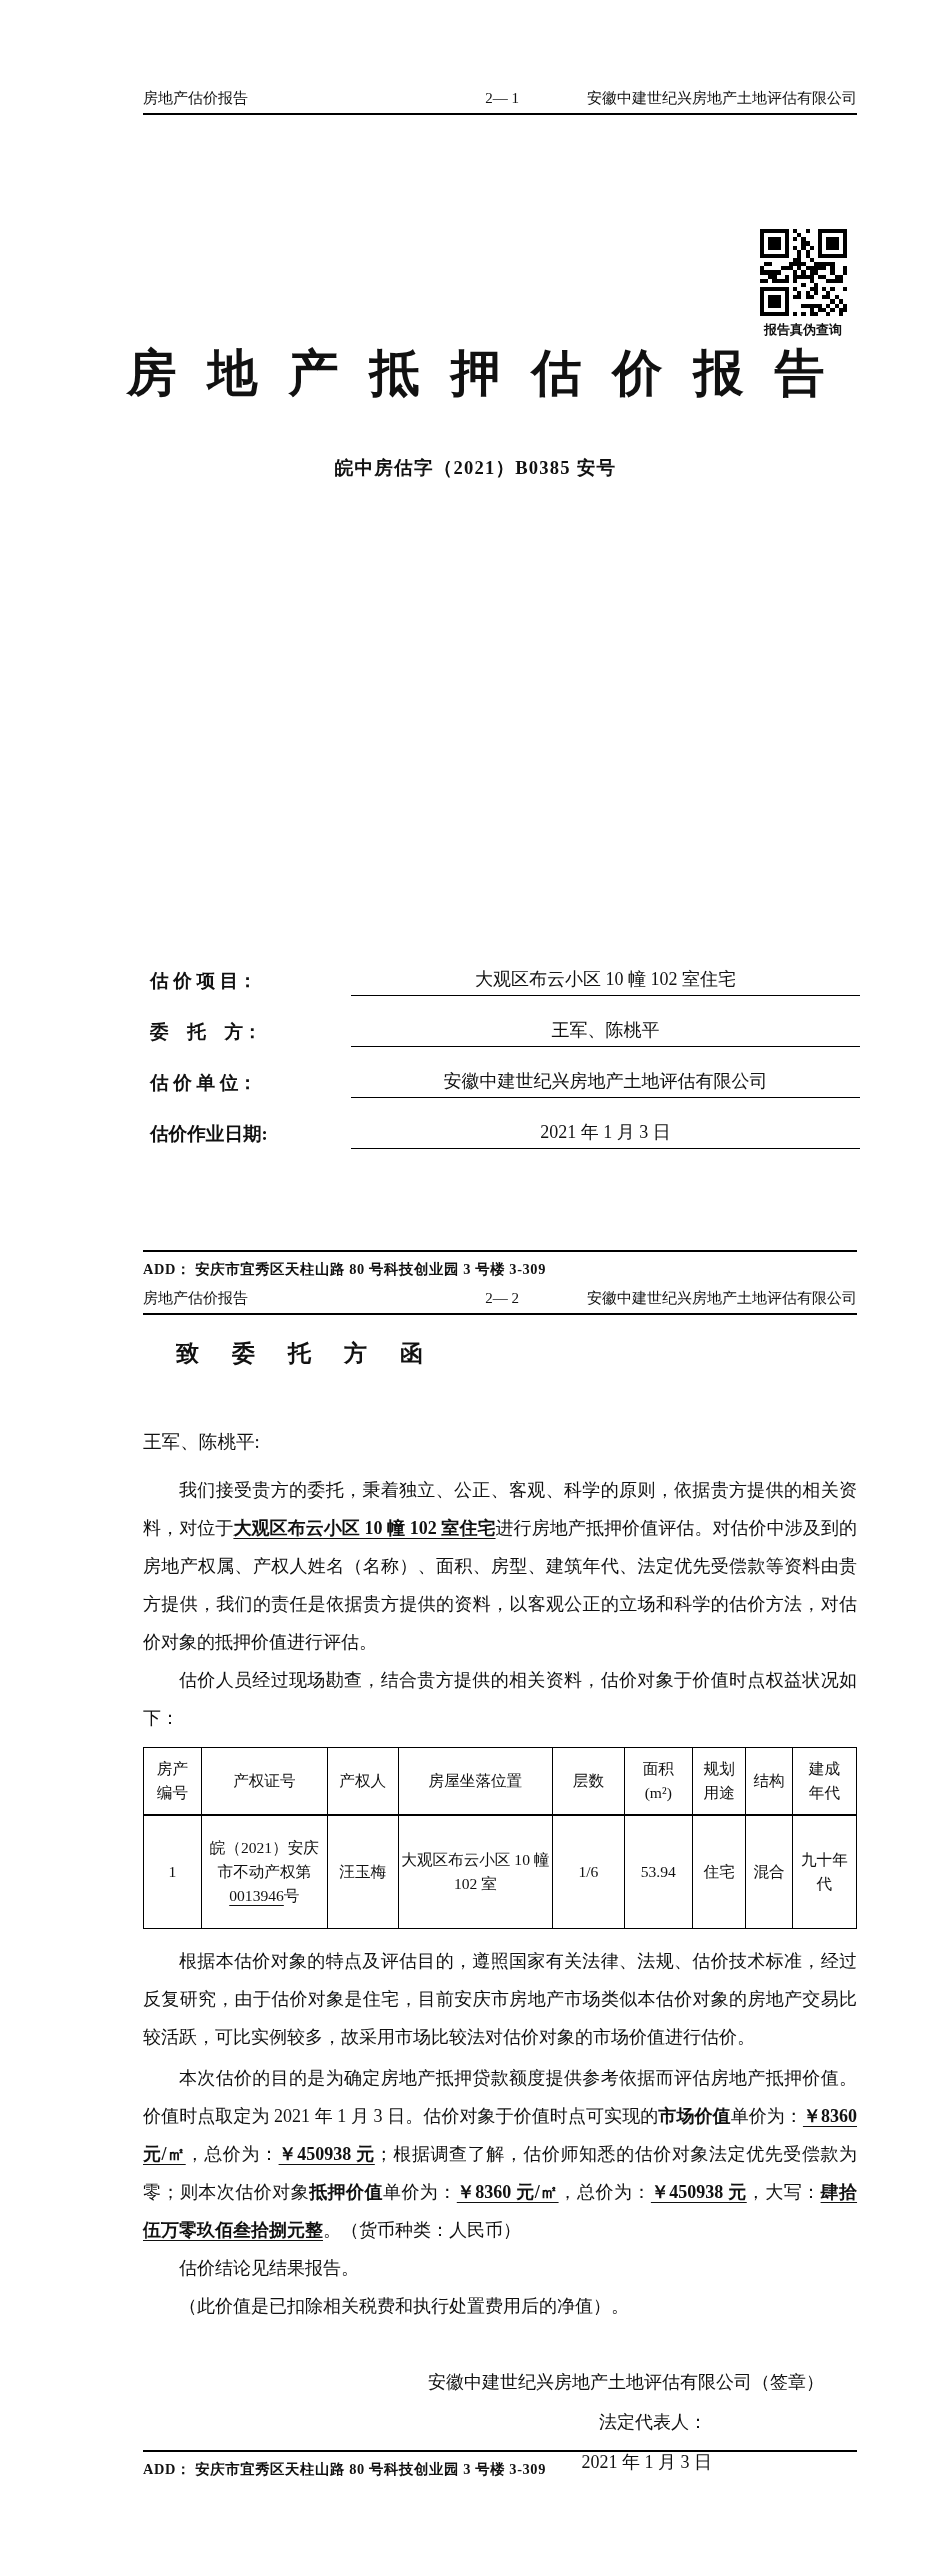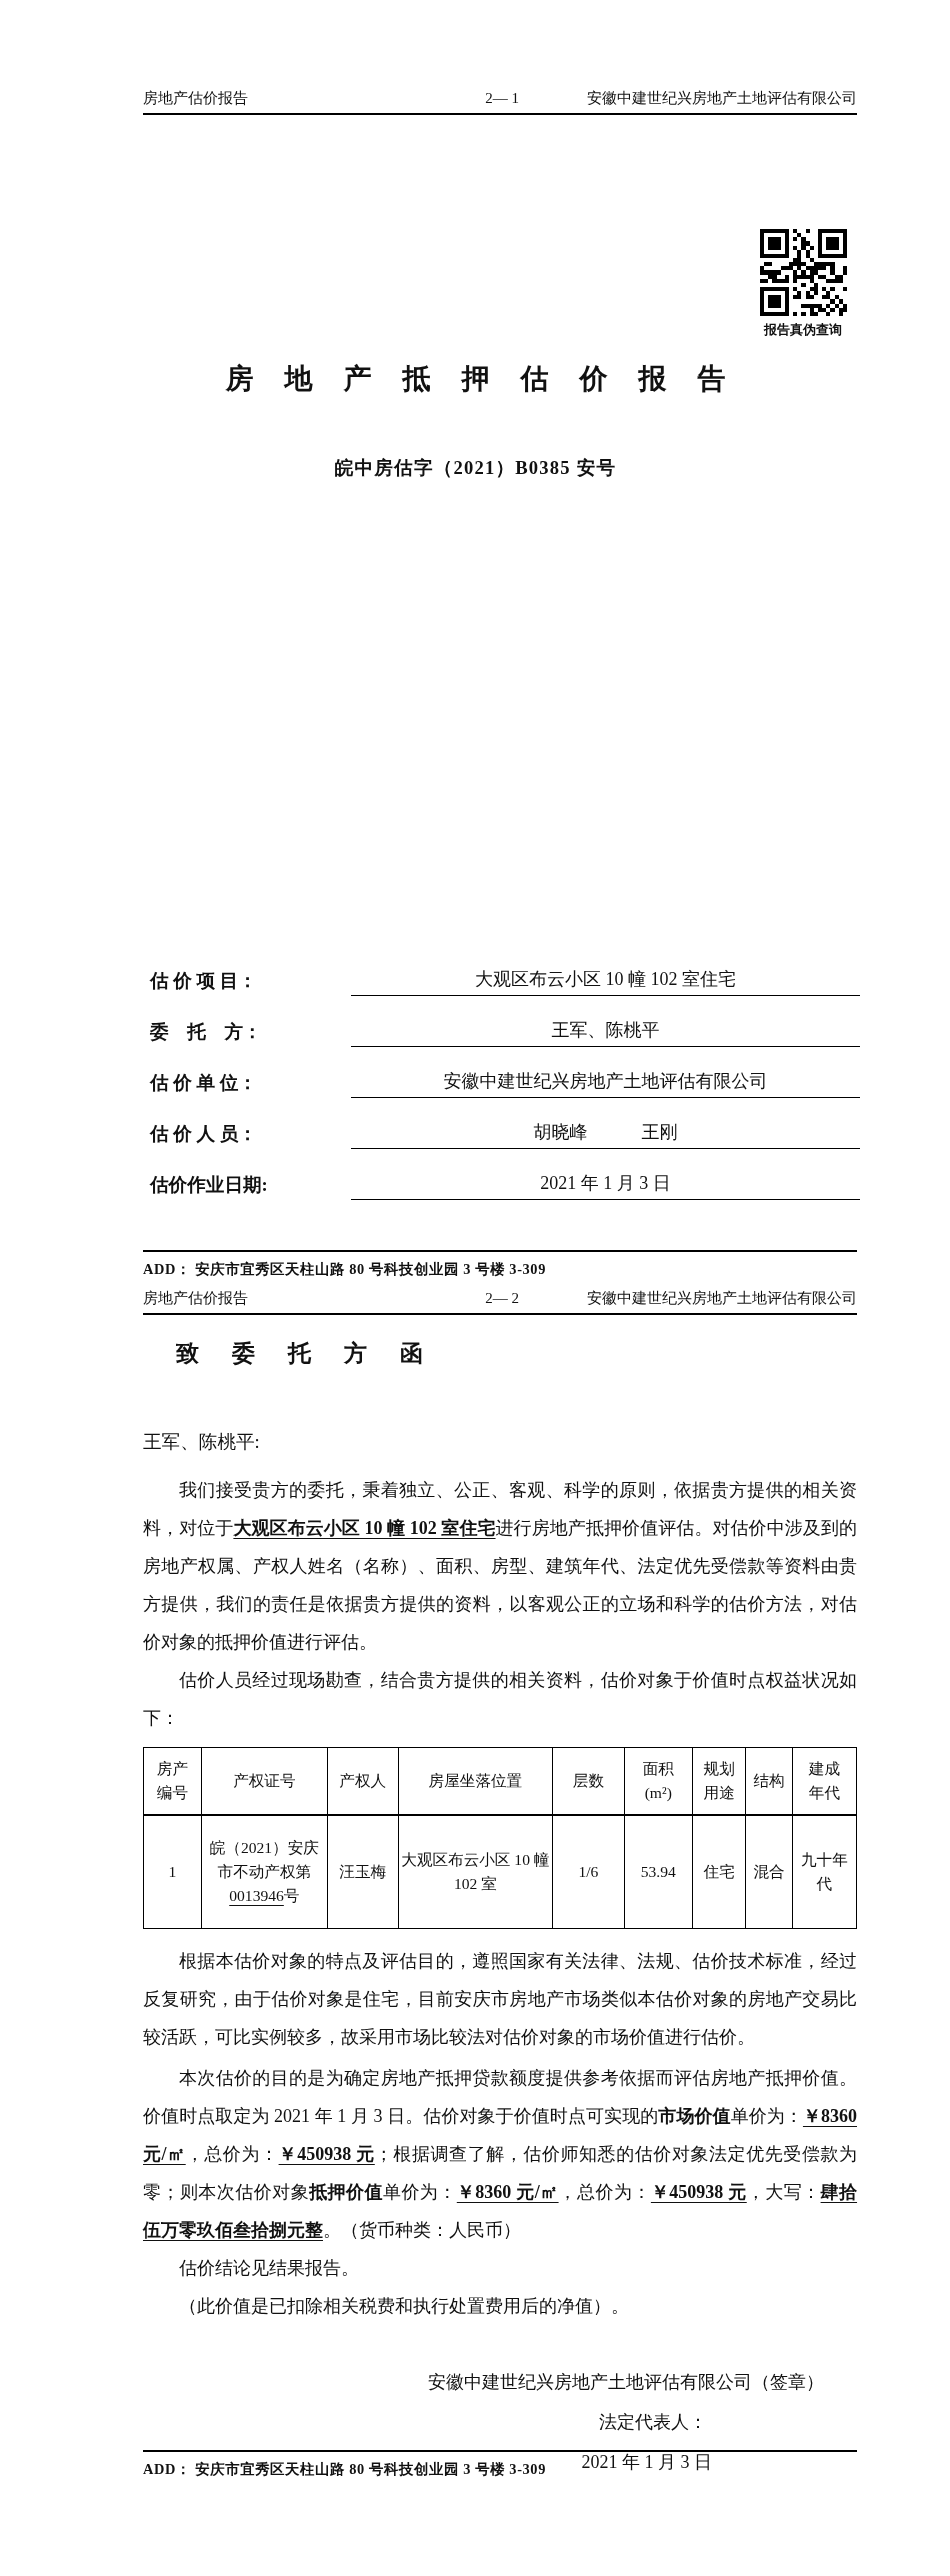--- a/index.html
+++ b/index.html
@@ -21,22 +21,22 @@
   .runhead .c{position:absolute;left:4px;right:0;text-align:center;}
   .runhead span{white-space:nowrap;}
   .runfoot{position:absolute;left:143px;right:94px;}
   .runfoot .rule{border-top:2.4px solid #000;height:0;}
   .runfoot .addr{margin-top:8.4px;font-size:14.4px;font-weight:bold;letter-spacing:0.6px;}
   
   .qrblock{position:absolute;top:229px;right:103px;width:90px;text-align:center;}
   .qrblock svg{display:block;width:87px;height:87px;margin:0 auto;}
   .qrblock .cap{margin-top:4.8px;font-size:13px;font-weight:bold;white-space:nowrap;}
   .doctitle{
-    position:absolute;top:360px;left:0;width:100%;
-    text-align:center;font-size:28px;font-weight:bold;
+    position:absolute;top:340px;left:0;width:100%;
+    text-align:center;font-size:50px;font-weight:bold;
     letter-spacing:31px;text-indent:31px;white-space:nowrap;
   }
   .docnum{
     position:absolute;top:455px;left:0;width:100%;
     text-align:center;font-size:18.6px;font-weight:bold;letter-spacing:1.2px;
   }
   .form{position:absolute;top:945px;left:150px;right:91px;}
   .form .row{display:flex;align-items:flex-end;height:51px;}
   .form .lab{
     width:201px;flex:none;font-size:18.6px;font-weight:bold;
@@ -227,24 +227,20 @@
     </div>
     <div class="row">
       <span class="lab">委　托　方：</span>
       <span class="val">王军、陈桃平</span>
     </div>
     <div class="row">
       <span class="lab">估 价 单 位：</span>
       <span class="val">安徽中建世纪兴房地产土地评估有限公司</span>
     </div>
     <div class="row">
-      <span class="lab">估 价 人 员：</span>
-      <span class="val">胡晓峰　　　王刚</span>
-    </div>
-    <div class="row">
       <span class="lab">估价作业日期:</span>
       <span class="val">2021 年 1 月 3 日</span>
     </div>
   </div>
 
   <div class="runfoot" style="top:1250px;">
     <div class="rule"></div>
     <div class="addr">ADD：  安庆市宜秀区天柱山路 80 号科技创业园 3 号楼 3-309</div>
   </div>
 

